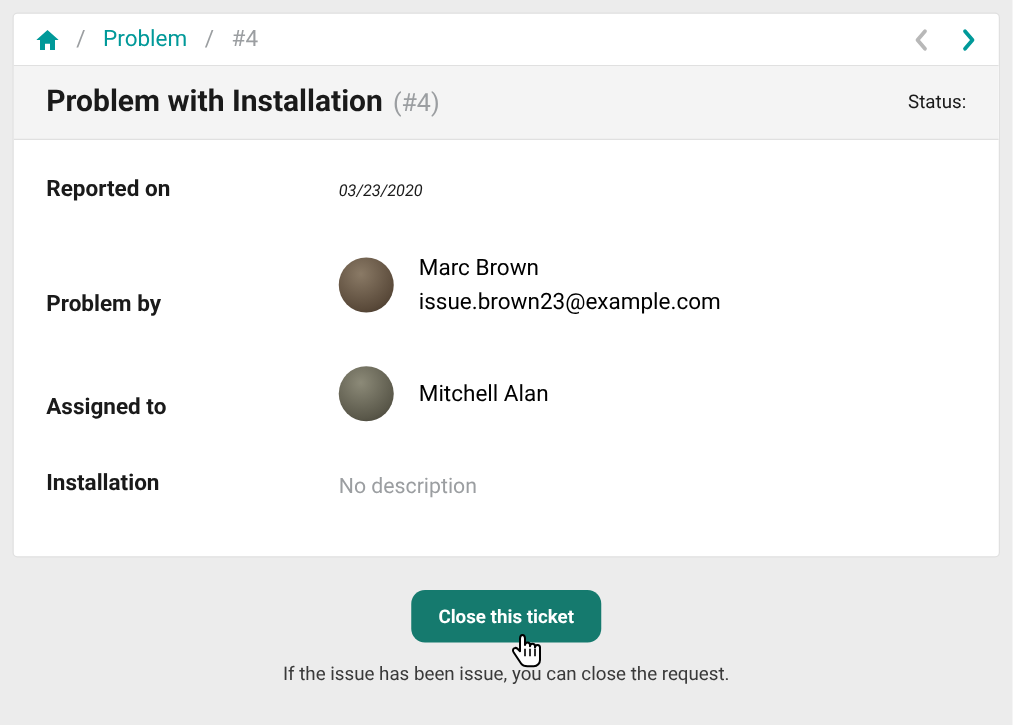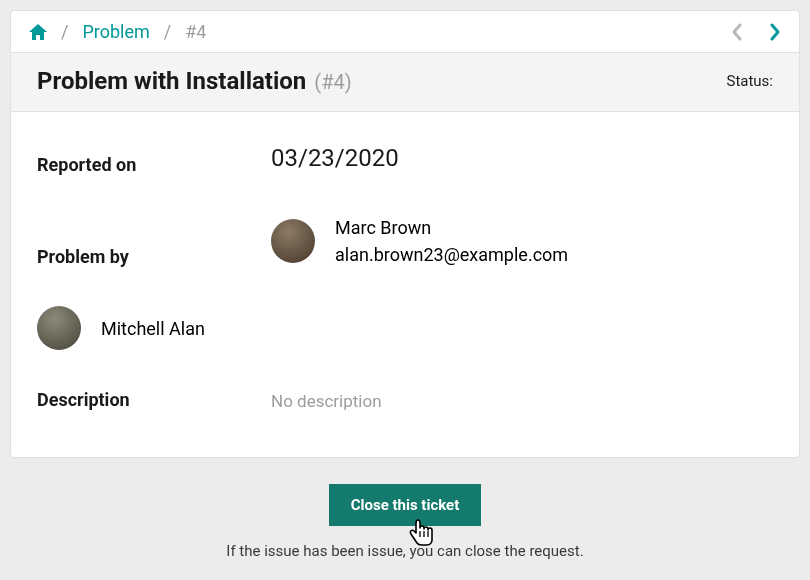--- a/index.html
+++ b/index.html
@@ -69,21 +69,21 @@
     font-weight:700;
     font-size:14px;
     padding:3px 11px;
     border-radius:12px;
   }
   
   .body{padding:28px 26px 46px 26px;}
   .row{display:flex;align-items:flex-end;margin-bottom:38px;}
   .row:last-child{margin-bottom:0;}
   .label{width:234px;font-size:18px;font-weight:700;color:var(--text);line-height:1.3;}
-  .value{font-size:24px;color:var(--text);line-height:1.5;}
+  .value{font-size:13px;color:var(--text);line-height:1.5;font-style:italic;}
   .value-muted{font-size:17px;color:var(--muted);}
   .person{display:flex;align-items:center;gap:20px;}
   .avatar{
     width:44px;height:44px;border-radius:50%;
     display:flex;align-items:center;justify-content:center;
     color:#fff;font-weight:700;font-size:15px;
     flex-shrink:0;
     background:radial-gradient(circle at 40% 30%,#8a7a66 0%,#5a4a3a 70%,#3a2e24 100%);
   }
   .avatar.b{
@@ -96,21 +96,21 @@
     padding:26px 0 0 0;
     position:relative;
   }
   .close-btn{
     display:inline-block;
     background:var(--teal-btn);
     color:#fff;
     font-weight:700;
     font-size:15px;
     border:none;
-    border-radius:0;
+    border-radius:11px;
     padding:12px 22px;
     cursor:pointer;
   }
   .hint{
     margin-top:16px;
     font-size:15px;
     color:#3a3a3a;
   }
   .cursor{
     position:absolute;
@@ -167,36 +167,37 @@
       <div class="label">Reported on</div>
       <div class="value">03/23/2020</div>
     </div>
 
     <div class="row">
       <div class="label" style="padding-top:8px">Problem by</div>
       <div class="person">
         <div class="avatar"></div>
         <div class="person-lines">
           <span>Marc Brown</span>
-          <span>alan.brown23@example.com</span>
+          <span>issue.brown23@example.com</span>
         </div>
       </div>
     </div>
 
     <div class="row">
+      <div class="label" style="padding-top:8px">Assigned to</div>
       <div class="person">
         <div class="avatar b"></div>
         <div class="person-lines">
           <span>Mitchell Alan</span>
         </div>
       </div>
     </div>
 
     <div class="row">
-      <div class="label">Description</div>
+      <div class="label">Installation</div>
       <div class="value-muted">No description</div>
     </div>
 
   </div>
 </div>
 
 <div class="footer">
   <button class="close-btn">Close this ticket</button>
   <div class="hint">If the issue has been issue, you can close the request.</div>
 

